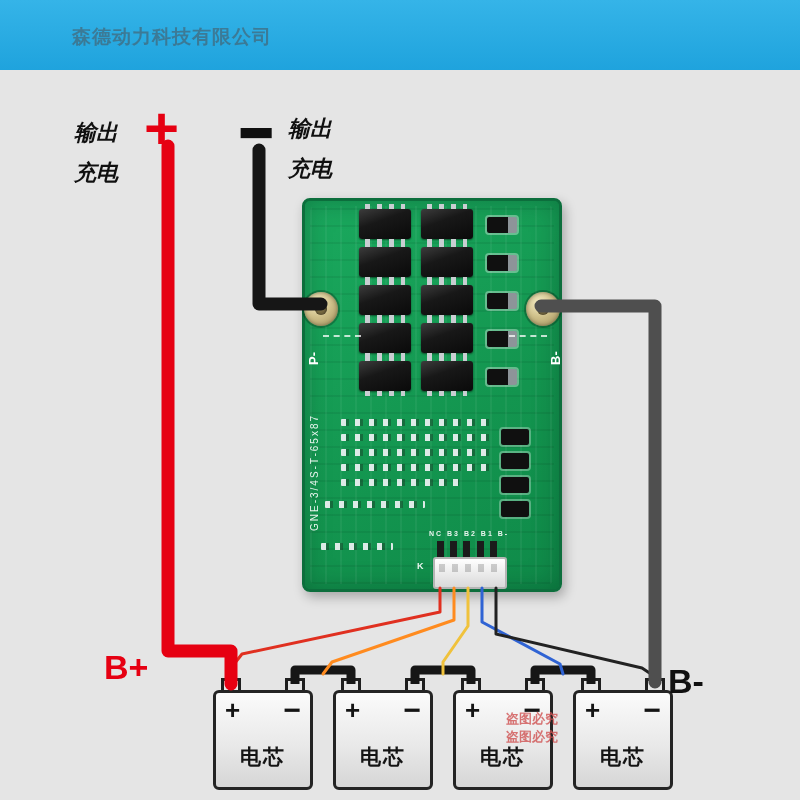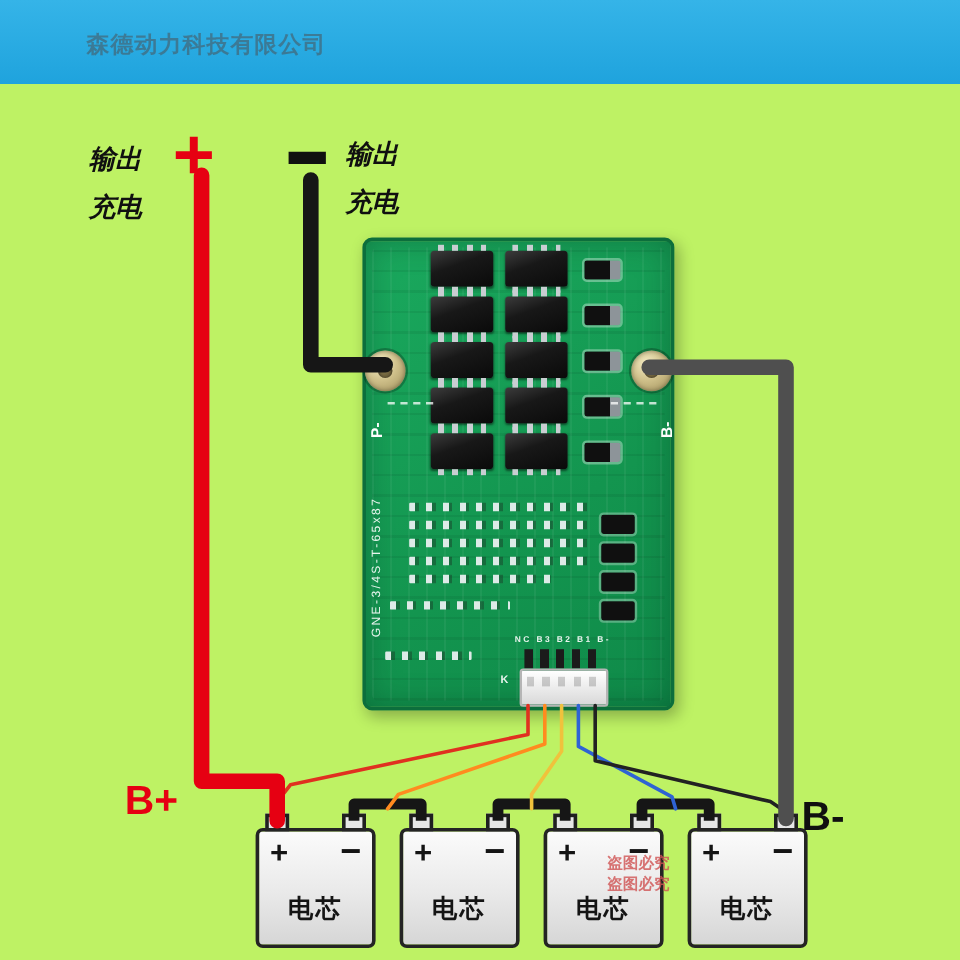--- a/index.html
+++ b/index.html
@@ -1,18 +1,18 @@
 <!DOCTYPE html>
 <html><head>
 <meta charset="utf-8">
 <style>
   * { margin:0; padding:0; box-sizing:border-box; }
   html,body { width:800px; height:800px; }
   body { font-family:"Liberation Sans","DejaVu Sans",sans-serif; background:#fff; }
-  .canvas { position:relative; width:800px; height:800px; background:#bef264; overflow:hidden;padding-left:39px; }
+  .canvas { position:relative; width:800px; height:800px; background:#e5e5e5; overflow:hidden;padding-left:39px; }
 
   
   .header { position:absolute; left:0; top:0; width:800px; height:70px;
             background:linear-gradient(180deg,#35b4e8,#1fa3dd); z-index:10; }
   .header .company { position:absolute; left:72px; top:24px; font-size:19px;
             color:rgba(75,82,88,.55); letter-spacing:1px; font-weight:bold; }
   .header .title { position:absolute; left:298px; top:10px; font-size:44px;
             font-weight:bold; color:#fff; letter-spacing:6px; }
   .header .url { position:absolute; right:14px; top:30px; font-size:14px;
             color:rgba(255,255,255,.85); letter-spacing:.5px; }

